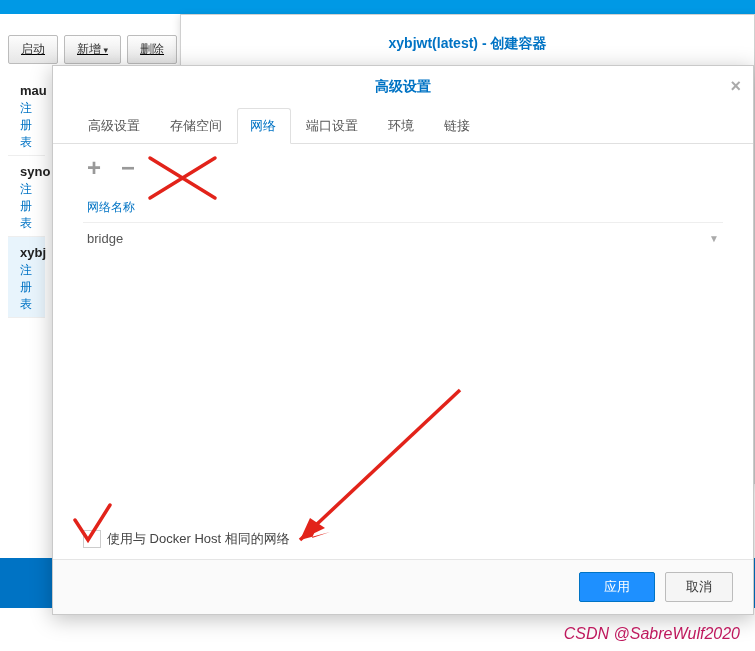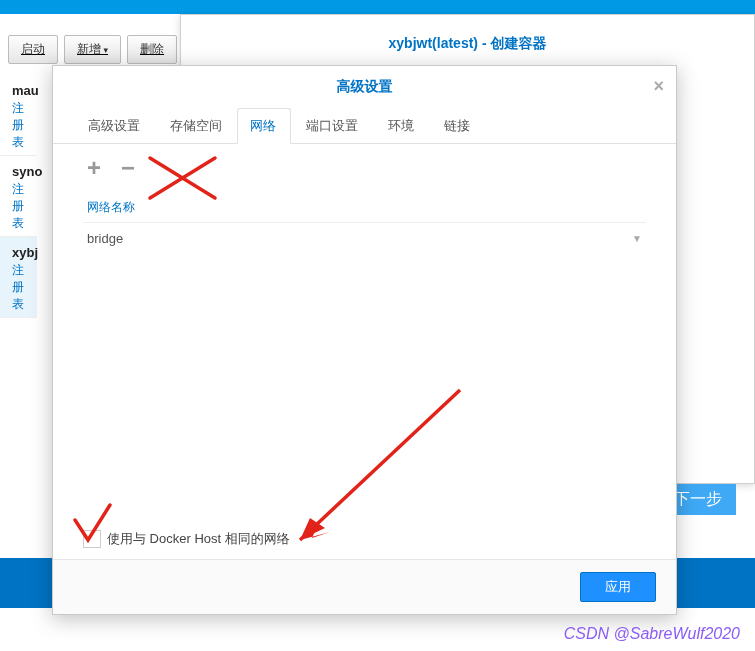--- a/index.html
+++ b/index.html
@@ -53,35 +53,35 @@
       color: #333;
       border-radius: 2px;
     }
     .btn-dropdown::after {
       content: " ▾";
       font-size: 9px;
     }
     .sidebar-list {
       position: absolute;
       top: 75px;
-      left: 0;
+      left: 8px;
       width: 37px;
     }
     .sidebar-item {
       padding: 8px 12px 4px;
       border-bottom: 1px solid #eee;
     }
     .sidebar-item.active { background: #e8f4fc; }
     .side-title { font-weight: bold; font-size: 13px; color: #222; }
     .side-sub { color: #0073c4; font-size: 12px; margin-top: 2px; }
     .inner-dialog {
       position: absolute;
       top: 65px;
       left: 52px;
-      width: 625px;
+      width: 702px;
       height: 550px;
       border: 1px solid #c9c9c9;
       background: #fff;
       box-shadow: 0 4px 20px rgba(0,0,0,0.25);
       z-index: 10;
     }
     .inner-header {
       text-align: center;
       color: #0073c4;
       font-weight: bold;
@@ -212,21 +212,21 @@
       left: 0;
       right: 0;
       height: 50px;
       background: #0073c4;
       z-index: 0;
     }
     .watermark {
       position: absolute;
       bottom: 8px;
       right: 15px;
-      color: #8b5cf6;
+      color: #be185d;
       font-style: italic;
       font-size: 16px;
       z-index: 30;
     }
     .annot-x {
       position: absolute;
       top: 150px;
       left: 145px;
       z-index: 20;
       pointer-events: none;
@@ -302,20 +302,21 @@
       <span>bridge</span>
       <span class="dropdown-arrow">▼</span>
     </div>
   </div>
   <div class="checkbox-row">
     <div class="checkbox"></div>
     <span>使用与 Docker Host 相同的网络</span>
   </div>
   <div class="footer">
     <button class="btn-primary">应用</button>
+    <button class="btn-cancel">取消</button>
   </div>
 </div>
 
 <svg class="annot-x" width="80" height="55">
   <path d="M5 8 L70 48 M5 48 L70 8" stroke="#e2231a" stroke-width="3.5" fill="none" stroke-linecap="round"></path>
 </svg>
 <svg class="annot-check" width="50" height="50">
   <path d="M5 20 L18 40 L40 5" stroke="#e2231a" stroke-width="3.5" fill="none" stroke-linecap="round"></path>
 </svg>
 <svg class="annot-arrow" width="200" height="180">

